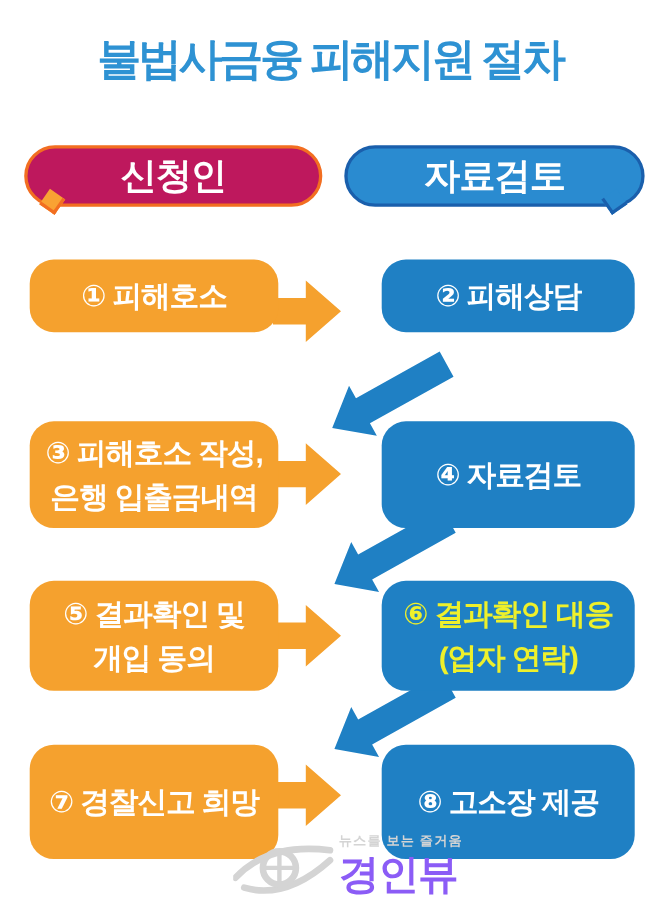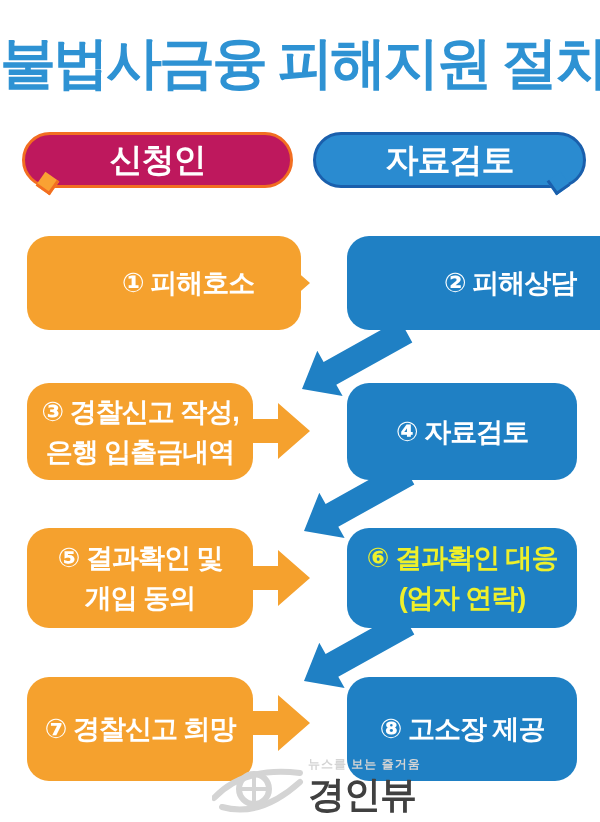--- a/index.html
+++ b/index.html
@@ -4,21 +4,21 @@
 <style>
   html,body{margin:0;padding:0;background:#fff;}
   #canvas{
     position:relative;width:600px;height:822px;margin:0 auto;
     background:#ffffff;overflow:hidden;
     font-family:"Liberation Sans","DejaVu Sans",sans-serif;
   }
   .page-title{
     position:absolute;left:0;right:0;top:26px;
     text-align:center;color:#2E92D3;
-    font-size:56px;font-weight:800;letter-spacing:-3px;
+    font-size:40px;font-weight:800;letter-spacing:-3px;
     white-space:nowrap;
   }
   
   .pill{
     position:absolute;top:132px;height:50px;border-radius:28px;
     display:flex;align-items:center;justify-content:center;
     color:#fff;font-size:33px;font-weight:700;letter-spacing:-1px;
     z-index:3;
   }
   .pill-orange{left:22px;width:265px;background:#be185d;border:3px solid #F26E21;}
@@ -35,35 +35,35 @@
   }
   
   .box{
     position:absolute;border-radius:22px;z-index:2;
     display:flex;flex-direction:column;align-items:center;justify-content:center;
     color:#fff;font-size:27px;font-weight:700;letter-spacing:-1px;
     line-height:40px;text-align:center;white-space:nowrap;
   }
   .box-orange{background:#F5A12E;left:27px;width:226px;}
   .box-blue{background:#1F80C4;left:347px;width:230px;}
-  .row1{top:236px;height:94px;padding-left:48px;}
+  .row1{top:236px;height:66px;}
   .row2{top:383px;height:97px;}
   .row3{top:528px;height:100px;}
   .row4{top:677px;height:104px;}
   .highlight{color:#EEF02B;}
   
   .arrow-right{position:absolute;left:248px;width:64px;height:60px;z-index:1;}
   .ar1{top:253px;} .ar2{top:401px;} .ar3{top:548px;} .ar4{top:693px;}
   .arrow-dl{position:absolute;width:135px;height:82px;z-index:1;}
   .dl1{left:288px;top:318px;} .dl2{left:290px;top:460px;} .dl3{left:290px;top:610px;}
   
   .watermark{position:absolute;left:212px;top:752px;width:220px;height:66px;z-index:4;color:#D4D4D4;}
   .wm-logo{position:absolute;left:0;top:8px;}
   .wm-slogan{position:absolute;left:96px;top:4px;font-size:12px;font-weight:700;letter-spacing:1px;color:#D4D4D4;white-space:nowrap;}
-  .wm-brand{position:absolute;left:96px;top:18px;font-size:37px;font-weight:800;letter-spacing:-1px;color:#404040;white-space:nowrap;}
+  .wm-brand{position:absolute;left:96px;top:18px;font-size:37px;font-weight:800;letter-spacing:-1px;color:#8b5cf6;white-space:nowrap;}
 </style>
 </head>
 <body>
 
 <div id="canvas">
 
   <div class="page-title">불법사금융 피해지원 절차</div>
 
   <div class="pill pill-orange">
     <span>신청인</span>
@@ -79,21 +79,21 @@
     <polygon points="0,18 30,18 30,2 62,30 30,58 30,42 0,42" fill="#F5A12E"></polygon>
   </svg>
   <div class="box box-blue row1">
     <span>② 피해상담</span>
   </div>
   <svg class="arrow-dl dl1" viewBox="0 0 135 82">
     <polygon points="111.7,1.6 35.6,44 29.3,32.7 14,71 54.6,78.1 48.3,66.8 124.3,24.4" fill="#1F80C4"></polygon>
   </svg>
 
   <div class="box box-orange row2">
-    <span>③ 경찰신고 작성,</span>
+    <span>③ 피해호소 작성,</span>
     <span>은행 입출금내역</span>
   </div>
   <svg class="arrow-right ar2" viewBox="0 0 64 60">
     <polygon points="0,18 30,18 30,2 62,30 30,58 30,42 0,42" fill="#F5A12E"></polygon>
   </svg>
   <div class="box box-blue row2">
     <span>④ 자료검토</span>
   </div>
   <svg class="arrow-dl dl2" viewBox="0 0 135 82">
     <polygon points="111.7,1.6 35.6,44 29.3,32.7 14,71 54.6,78.1 48.3,66.8 124.3,24.4" fill="#1F80C4"></polygon>

